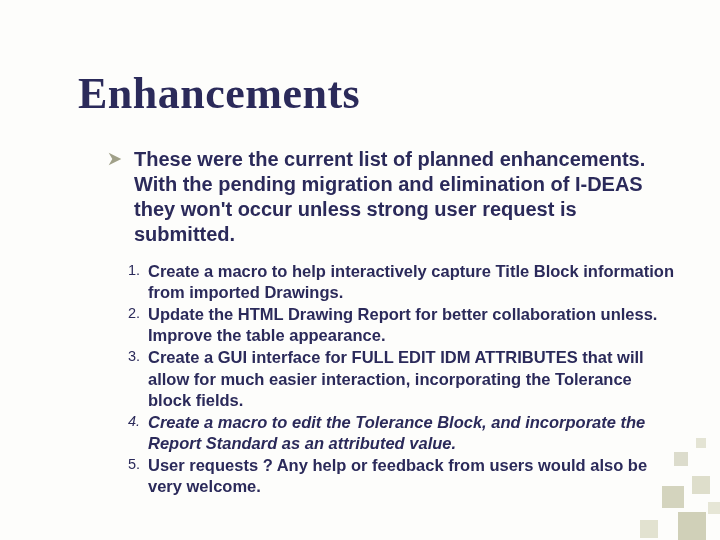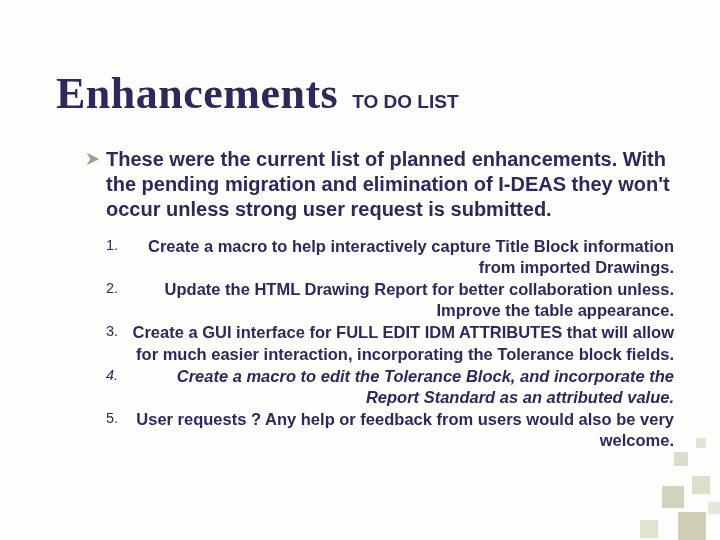--- a/index.html
+++ b/index.html
@@ -6,20 +6,21 @@
   html, body { width: 720px; height: 540px; }
   body {
     background: #fdfdfb;
     font-family: Verdana, Tahoma, Geneva, sans-serif;
     color: #2b2a5a;
     position: relative;
     overflow: hidden;
   }
   .slide {
     padding: 68px 46px 0 56px;
+    margin-left: 22px;
   }
   .title-row {
     display: flex;
     align-items: baseline;
     gap: 14px;
     margin-bottom: 28px;
   }
   .title-main {
     font-family: "Times New Roman", Georgia, serif;
     font-weight: 700;
@@ -27,21 +28,21 @@
     color: #2b2a5a;
     letter-spacing: 0.5px;
   }
   .title-sub {
     font-weight: 700;
     font-size: 19px;
     color: #2b2a5a;
   }
   .bullet-block {
     display: flex;
-    gap: 4px;
+    gap: 10px;
     margin-left: 28px;
     margin-bottom: 14px;
   }
   .arrow-marker {
     flex: 0 0 auto;
     width: 18px;
     height: 18px;
     margin-top: 3px;
     color: #a0a088;
   }
@@ -68,38 +69,37 @@
   }
   .numbered li.italic { font-style: italic; }
   .num-label {
     flex: 0 0 22px;
     text-align: right;
     font-size: 14.5px;
     font-weight: 400;
     font-style: normal;
   }
   .numbered li.italic .num-label { font-style: italic; }
-  .num-body { flex: 1 1 auto; text-align: right; }
+  .num-body { flex: 1 1 auto; }
   .corner-art {
     position: absolute;
     right: 0;
     bottom: 0;
     width: 150px;
     height: 110px;
     pointer-events: none;
   }
 </style>
 </head>
 <body>
 
 <div class="slide">
 
   <div class="title-row">
     <span class="title-main">Enhancements</span>
-    <span class="title-sub">TO DO LIST</span>
   </div>
 
   <div class="bullet-block">
     <span class="arrow-marker">
       <svg viewBox="0 0 20 20" width="18" height="18">
         <polygon points="3,3 17,10 3,17 7,10" fill="currentColor"></polygon>
       </svg>
     </span>
     <div class="bullet-text">These were the current list of planned enhancements. With the pending migration and elimination of I-DEAS they won't occur unless strong user request is submitted.</div>
   </div>

